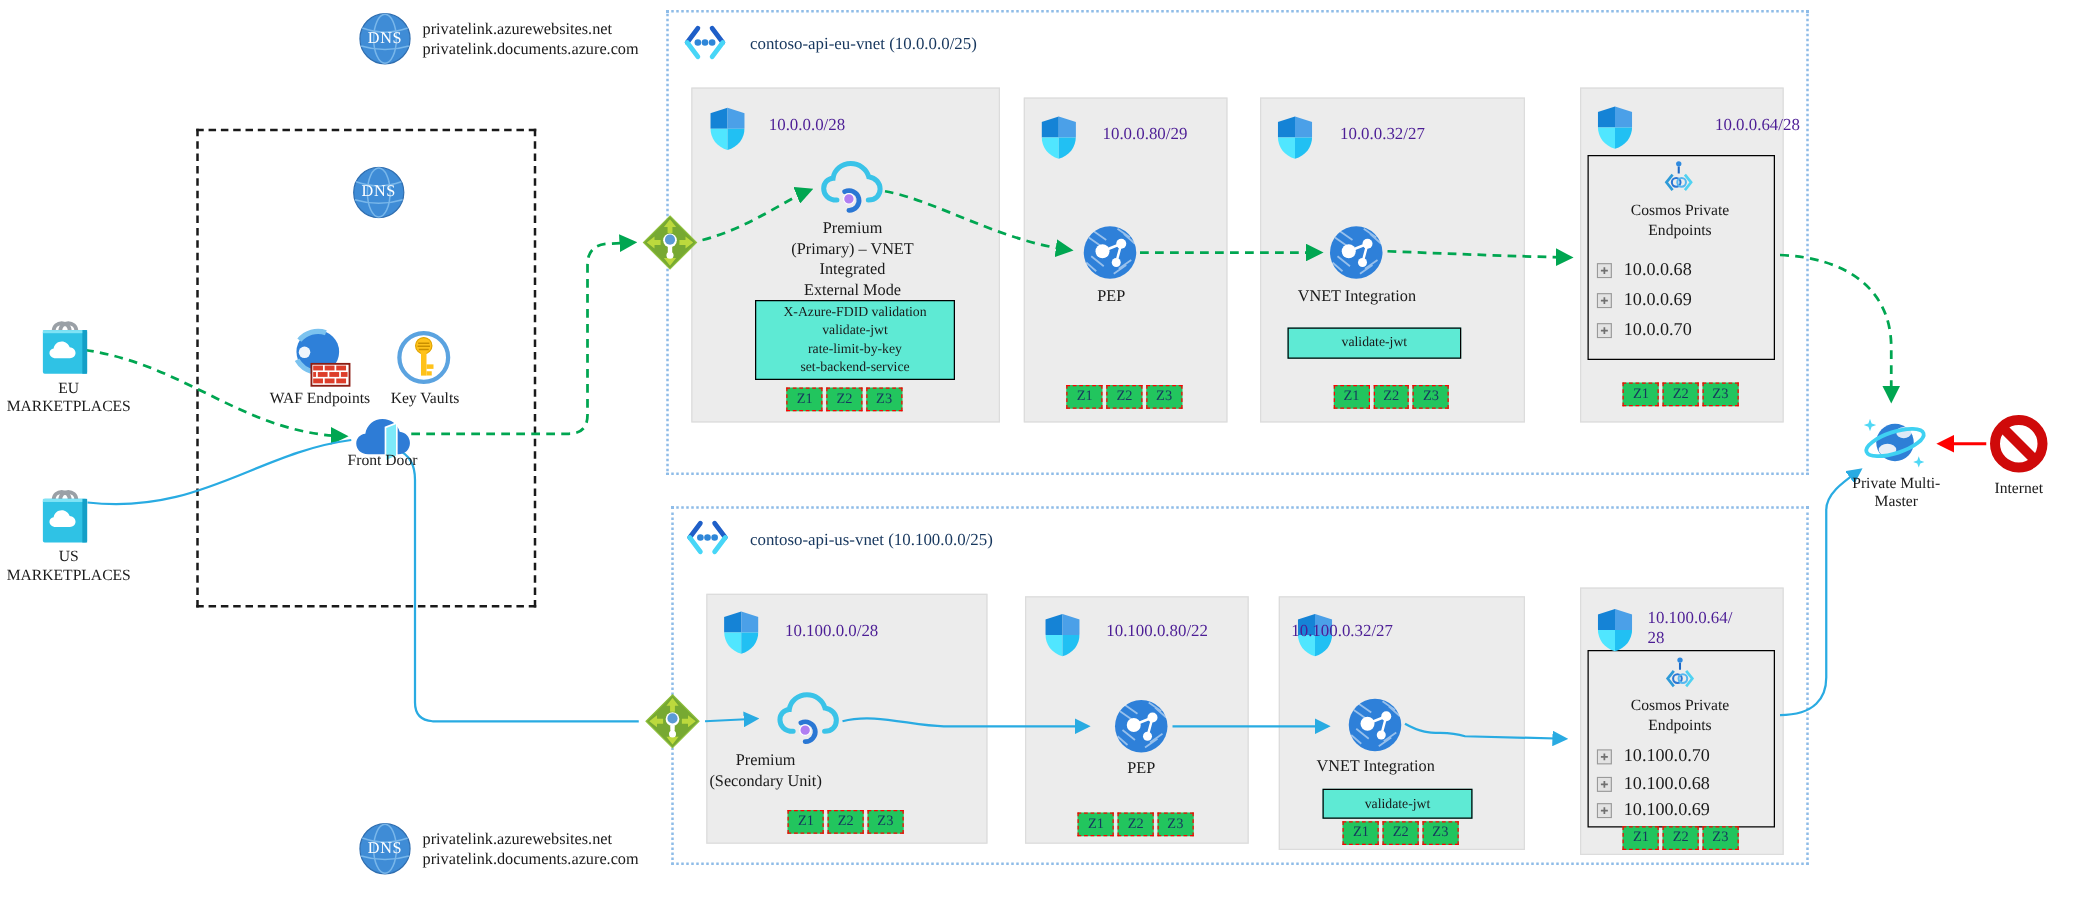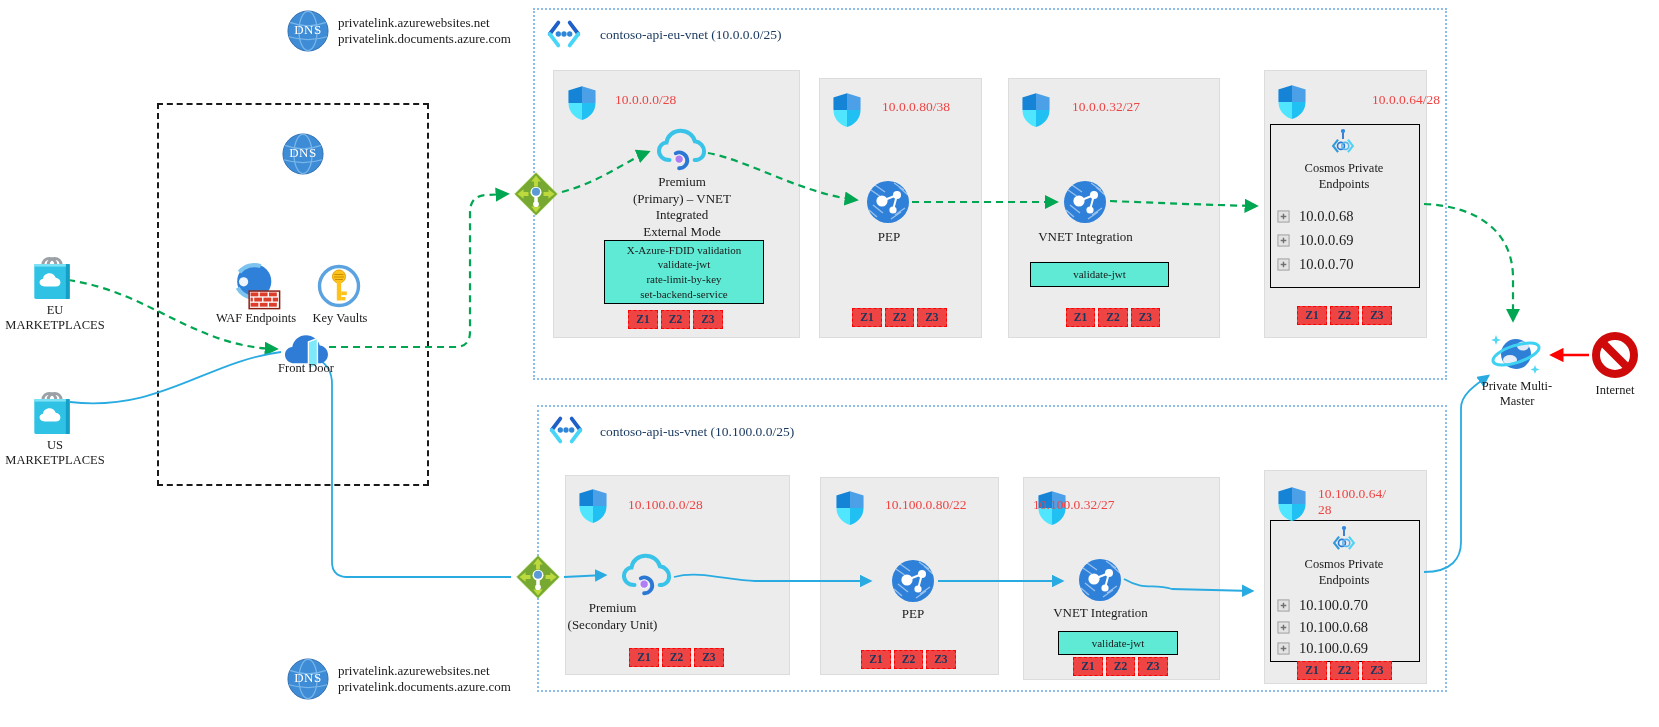--- a/index.html
+++ b/index.html
@@ -4,28 +4,28 @@
 <style>
   html,body{margin:0;padding:0;background:#fff;}
   .canvas{position:relative;width:1659px;height:727px;background:#fff;overflow:hidden;
           font-family:"Liberation Serif","DejaVu Serif",serif;color:#1a1a1a;}
   .abs{position:absolute;}
   .pre{white-space:pre-line;}
   .ctr{text-align:center;}
   .vnet{border:2px dotted #8ebce8;background:transparent;z-index:1;}
   .dashedbox{border:2px dashed #1a1a1a;background:transparent;z-index:1;}
   .subnet{background:#ececec;border:1px solid #dcdcdc;z-index:2;}
-  .cidr{font-size:13.5px;color:#ef4444;z-index:6;}
+  .cidr{font-size:13.5px;color:#4c1d95;z-index:6;}
   .vnet-title{font-size:13.5px;color:#17375e;z-index:6;}
   .nodelabel{font-size:13px;line-height:1.27;text-align:center;color:#1a1a1a;z-index:6;}
   .policy{background:#5eead4;border:1.6px solid #000;font-size:11px;line-height:1.32;
           display:flex;align-items:center;justify-content:center;text-align:center;z-index:6;}
   .zones{display:flex;gap:3px;justify-content:center;z-index:6;}
-  .zone{border:1.6px dashed #ff0000;background:#ef4444;color:#17375e;font-size:11.5px;
-        padding:1px 7px;line-height:1.3;font-weight:bold;}
+  .zone{border:1.6px dashed #ff0000;background:#22c55e;color:#17375e;font-size:11.5px;
+        padding:1px 7px;line-height:1.3;}
   .innerbox{border:1.6px solid #000;background:transparent;z-index:3;}
   .ep-row{display:flex;align-items:center;gap:9px;font-size:14.5px;color:#1a1a1a;z-index:6;}
   .dnsgrp{display:flex;align-items:center;gap:9px;z-index:6;}
   .dnsicon{position:relative;width:42px;height:42px;}
   .dnstxt{position:absolute;left:0;top:12px;width:42px;text-align:center;color:#fff;
           font-size:13px;letter-spacing:.5px;}
   .dnslines{font-size:13px;line-height:1.22;color:#1a1a1a;}
   .icon{z-index:6;}
   .lbl{font-size:12.5px;line-height:1.2;color:#1a1a1a;z-index:6;}
   svg{display:block;}
@@ -313,21 +313,21 @@
   <span class="zone">Z1</span>
   <span class="zone">Z2</span>
   <span class="zone">Z3</span>
 </div>
 
 <div class="abs icon" style="left:832px;top:92px">
   <svg width="30" height="36">
         <use href="#i-shield"></use>
       </svg>
     </div>
-<div class="abs cidr" style="left:882px;top:99px">10.0.0.80/38</div>
+<div class="abs cidr" style="left:882px;top:99px">10.0.0.80/29</div>
 <div class="abs icon" style="left:866px;top:180px">
   <svg width="44" height="44">
         <use href="#i-netglobe"></use>
       </svg>
     </div>
 <div class="abs nodelabel" style="left:849px;top:229px;width:80px">PEP</div>
 <div class="abs zones" style="left:819px;top:308px;width:161px">
   <span class="zone">Z1</span>
   <span class="zone">Z2</span>
   <span class="zone">Z3</span>

